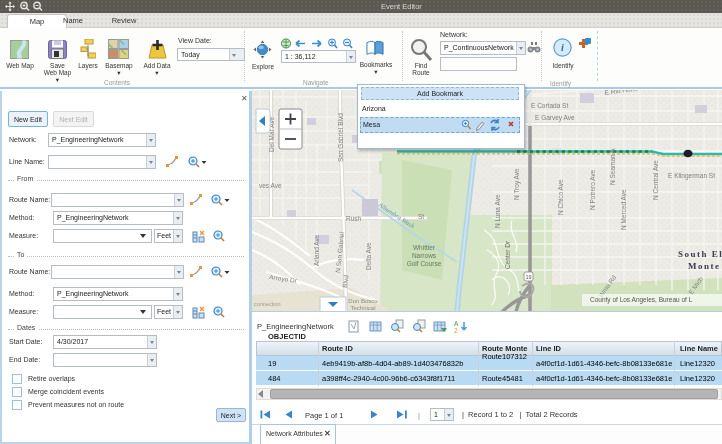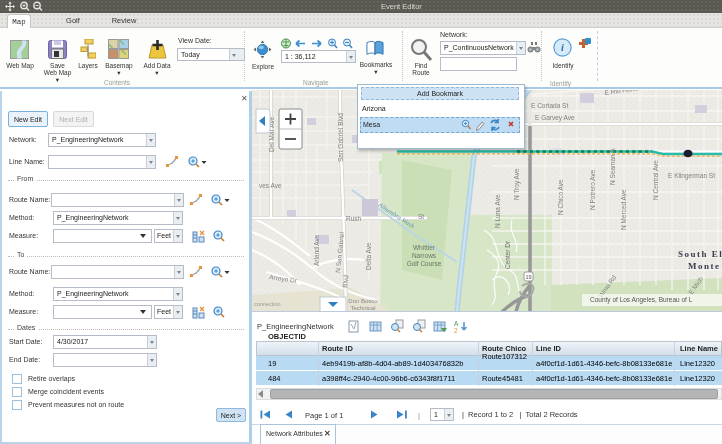--- a/index.html
+++ b/index.html
@@ -5,21 +5,21 @@
 * { margin:0; padding:0; box-sizing:border-box; }
 html,body { width:722px; height:444px; overflow:hidden; font-family:"Liberation Sans",sans-serif; background:#fff; }
 #app { position:relative; width:722px; height:444px; }
 .abs { position:absolute; }
 
 #topbar { left:0; top:0; width:722px; height:13px; background:#5a5852; background-image:radial-gradient(rgba(160,130,100,0.22) 0.8px, transparent 0.9px); background-size:4px 4px; }
 #title { left:381px; top:2px; color:#d8d8d8; font-size:7.5px; }
 
 #tabrow { left:0; top:13px; width:722px; height:15px; background:#e5e4e1; background-image:radial-gradient(#d9d8d5 0.8px, transparent 0.9px); background-size:4px 4px; border-bottom:1px solid #cfcecb; }
 .tab { position:absolute; top:14px; height:14px; font-size:7.5px; color:#333; text-align:center; line-height:14px; }
-#tab-map { left:7px; width:24px; background:#fff; border:1px solid #c6c5c2; border-bottom:none; border-radius:3px 3px 0 0;font-family:Liberation Mono, monospace; }
+#tab-map { left:7px; width:60px; background:#fff; border:1px solid #c6c5c2; border-bottom:none; border-radius:3px 3px 0 0; }
 
 #ribbon { left:0; top:28px; width:722px; height:61px; background:#fdfdfc; border-bottom:2px solid #a9c9e8; }
 .glabel { position:absolute; font-size:6.5px; color:#9a9a9a; }
 .gsep { position:absolute; top:31px; height:50px; border-left:1px dotted #c8c8c8; }
 .ilabel { position:absolute; font-size:6.5px; color:#333; text-align:center; }
 .combo { position:absolute; background:#fff; border:1px solid #b5bcc5; }
 .combo .arr { position:absolute; right:0; top:0; bottom:0; width:9px; background:#e9eef3; border-left:1px solid #c8ced6; }
 .combo .arr:after { content:""; position:absolute; left:2px; top:50%; margin-top:-1px; border-left:2.5px solid transparent; border-right:2.5px solid transparent; border-top:3px solid #7b8591; }
 .ctext { position:absolute; left:3px; top:2px; font-size:7px; color:#222; white-space:nowrap; }
 
@@ -50,21 +50,21 @@
         <path d="M22.5 7 L25 9.5"></path>
         <path d="M18.6 4.5 h2.8 M20 3.1 v2.8" stroke-width="1"></path>
       <circle cx="33" cy="4.5" r="3.2"></circle>
         <path d="M35.5 7 L38 9.5"></path>
         <path d="M31.6 4.5 h2.8" stroke-width="1"></path>
     </g>
   </svg>
 
   <div class="abs" id="tabrow"></div>
   <div class="tab" id="tab-map">Map</div>
-  <div class="tab" style="left:56px;width:34px;">Golf</div>
+  <div class="tab" style="left:56px;width:34px;">Name</div>
   <div class="tab" style="left:102px;width:44px;">Review</div>
 
   <div class="abs" id="ribbon"></div>
   <div class="gsep" style="left:244px"></div>
   <div class="gsep" style="left:402px"></div>
   <div class="gsep" style="left:541px"></div>
   <div class="gsep" style="left:597px;border-left:1px dashed #b8d4ea;"></div>
   <div class="glabel" style="left:104px;top:79px;">Contents</div>
   <div class="glabel" style="left:303px;top:79px;">Navigate</div>
   <div class="glabel" style="left:550px;top:80px;">Identify</div>
@@ -469,21 +469,21 @@
             <text x="0" y="7" font-size="6.5" fill="#4a9a4a" font-family="Liberation Sans">A</text>
             <text x="0" y="14" font-size="6.5" fill="#e8933a" font-family="Liberation Sans">2</text>
             <path d="M10 3 v8 M10 11 l-2.5 -3 M10 11 l2.5 -3" stroke="#5a9ad8" stroke-width="1.6" fill="none"></path>
           </g>
       </g>
     </svg>
 
     <div class="abs" style="left:4px;top:29px;width:466px;height:15px;background:linear-gradient(#eef3f8,#d3dfe9);border:1px solid #b8c4d0;"></div>
     <div class="abs th" style="left:16px;top:20px;">OBJECTID</div>
     <div class="abs th" style="left:70px;top:32px;">Route ID</div>
-    <div class="abs th" style="left:230px;top:32px;">Route Chico</div>
+    <div class="abs th" style="left:230px;top:32px;">Route Monte</div>
     <div class="abs th" style="left:284px;top:32px;">Line ID</div>
     <div class="abs th" style="left:428px;top:32px;">Line Name</div>
 
     <div class="abs" style="left:4px;top:44px;width:466px;height:15px;background:#b9daf3;border-bottom:1px solid #fff;"></div>
     <div class="abs" style="left:4px;top:59px;width:466px;height:15px;background:#b9daf3;border-bottom:1px solid #fff;"></div>
     <div class="abs" style="left:16px;top:47px;font-size:7.5px;">19</div>
     <div class="abs" style="left:70px;top:47px;font-size:7.5px;">4eb9419b-af8b-4d04-ab89-1d403476832b</div>
     <div class="abs" style="left:230px;top:40px;font-size:7.5px;">Route107312</div>
     <div class="abs" style="left:284px;top:47px;font-size:7.5px;">a4f0cf1d-1d61-4346-befc-8b08133e681e</div>
     <div class="abs" style="left:428px;top:47px;font-size:7.5px;">Line12320</div>

